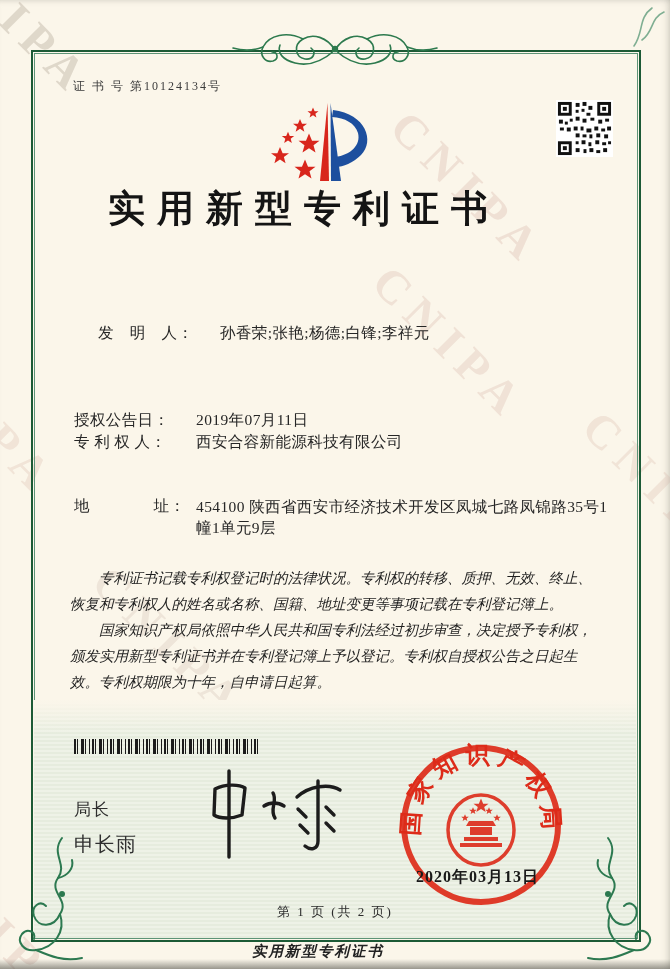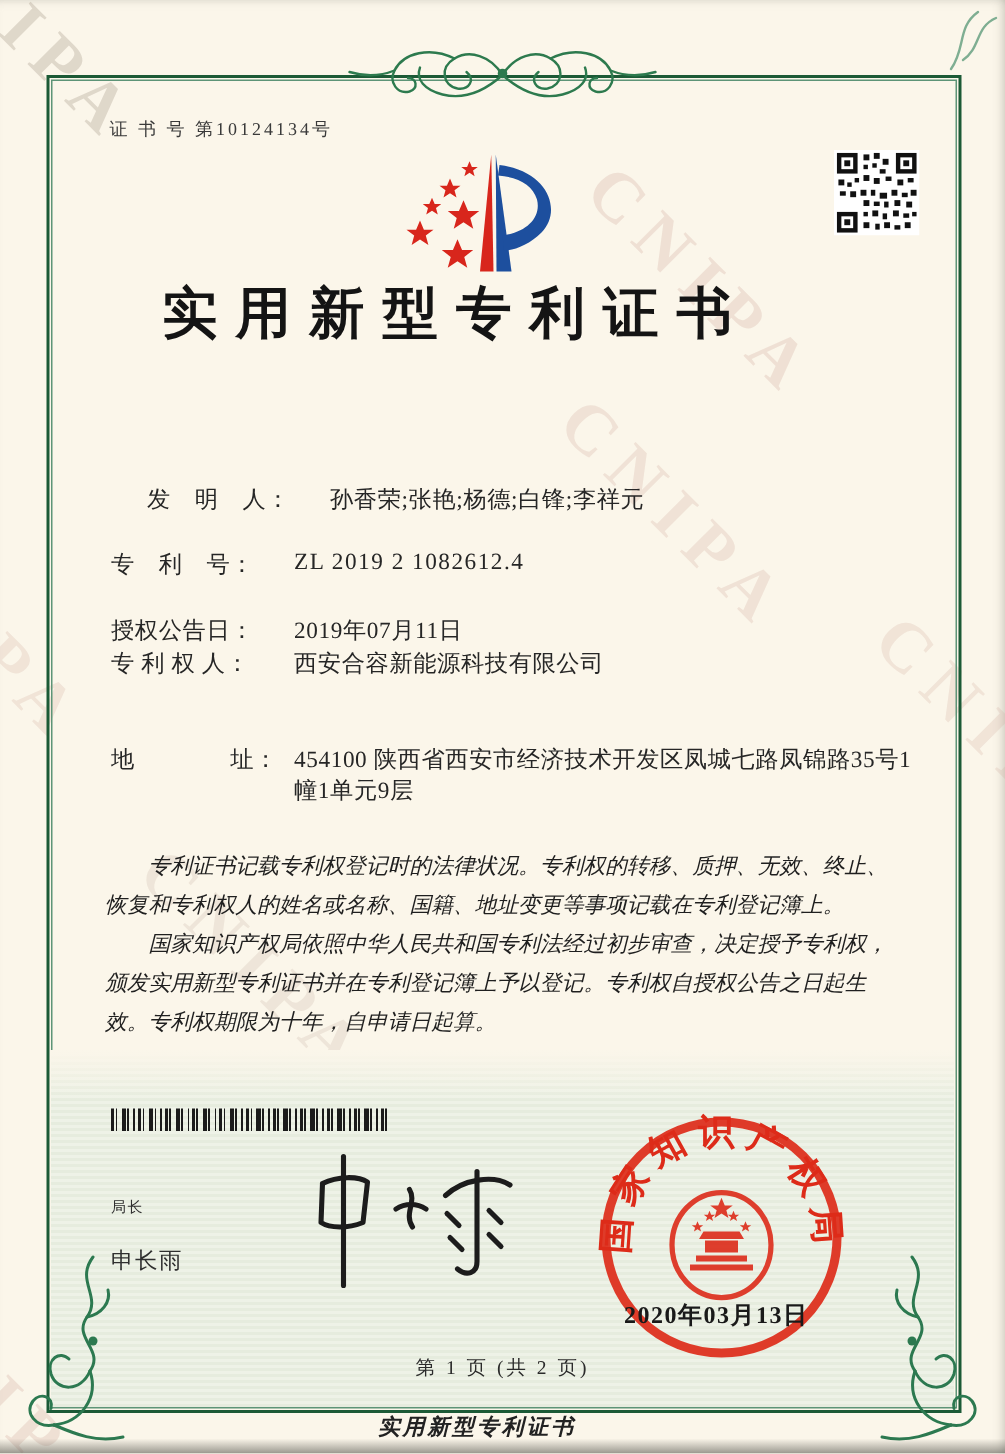--- a/index.html
+++ b/index.html
@@ -35,23 +35,23 @@
   
   .paras{position:absolute;left:70px;top:565px;width:532px;z-index:2;
          font-style:italic;font-size:14.5px;line-height:26px;color:#1f1f1f;}
   .paras p{margin:0;text-indent:2em;}
   
   .barcode{position:absolute;left:74px;top:739px;width:186px;height:15px;z-index:2;
     background:repeating-linear-gradient(90deg,#1b1b1b 0 2px,rgba(0,0,0,0) 2px 3px,#1b1b1b 3px 4px,
       rgba(0,0,0,0) 4px 7px,#1b1b1b 7px 10px,rgba(0,0,0,0) 10px 11px,#1b1b1b 11px 12px,
       rgba(0,0,0,0) 12px 15px,#1b1b1b 15px 16px,rgba(0,0,0,0) 16px 18px);}
   .sig-title{position:absolute;left:74px;top:798px;font-family:"Liberation Sans","DejaVu Sans",sans-serif;
-             font-size:10px;letter-spacing:1px;color:#2f2f2f;z-index:2;}
+             font-size:17px;letter-spacing:1px;color:#2f2f2f;z-index:2;}
   .sig-name{position:absolute;left:74px;top:831px;font-family:"Liberation Sans","DejaVu Sans",sans-serif;
-             font-size:15px;letter-spacing:1px;color:#2f2f2f;z-index:2;}
+             font-size:20px;letter-spacing:1px;color:#2f2f2f;z-index:2;}
   .signature{position:absolute;left:185px;top:765px;z-index:2;}
   .seal{position:absolute;left:398px;top:742px;z-index:3;}
   .seal-date{position:absolute;left:400px;top:867px;width:155px;text-align:center;font-size:16px;
              font-weight:bold;color:#191919;letter-spacing:1px;z-index:4;}
   .page-num{position:absolute;left:34px;top:903px;width:602px;text-align:center;font-size:13px;
             letter-spacing:2px;color:#2b2b2b;z-index:2;}
   .note{position:absolute;left:252px;top:942px;font-style:italic;font-size:14.5px;font-weight:bold;
         letter-spacing:2px;color:#222;z-index:2;}
   
   .orn{position:absolute;z-index:3;pointer-events:none;}
@@ -205,23 +205,20 @@
         <rect x="47" y="7" width="4" height="4"></rect>
         <rect x="7" y="47" width="4" height="4"></rect>
     </g>
   </svg>
 
   <div class="title">实用新型专利证书</div>
 
   <div class="row" style="top:323px;margin-left:24px;">
     <span class="lb">发　明　人：</span><span class="val">孙香荣;张艳;杨德;白锋;李祥元</span>
   </div>
-  <div class="row" style="top:366px;">
-    <span class="lb">专　利　号：</span><span class="val" style="letter-spacing:1px;">ZL 2019 2 1082612.4</span>
-  </div>
   <div class="row" style="top:410px;">
     <span class="lb">授权公告日：</span><span class="val">2019年07月11日</span>
   </div>
   <div class="row" style="top:432px;">
     <span class="lb">专 利 权 人：</span><span class="val">西安合容新能源科技有限公司</span>
   </div>
   <div class="row" style="top:496px;">
     <span class="lb">地　　　　址：</span><span class="val wide">454100 陕西省西安市经济技术开发区凤城七路凤锦路35号1幢1单元9层</span>
   </div>
 

